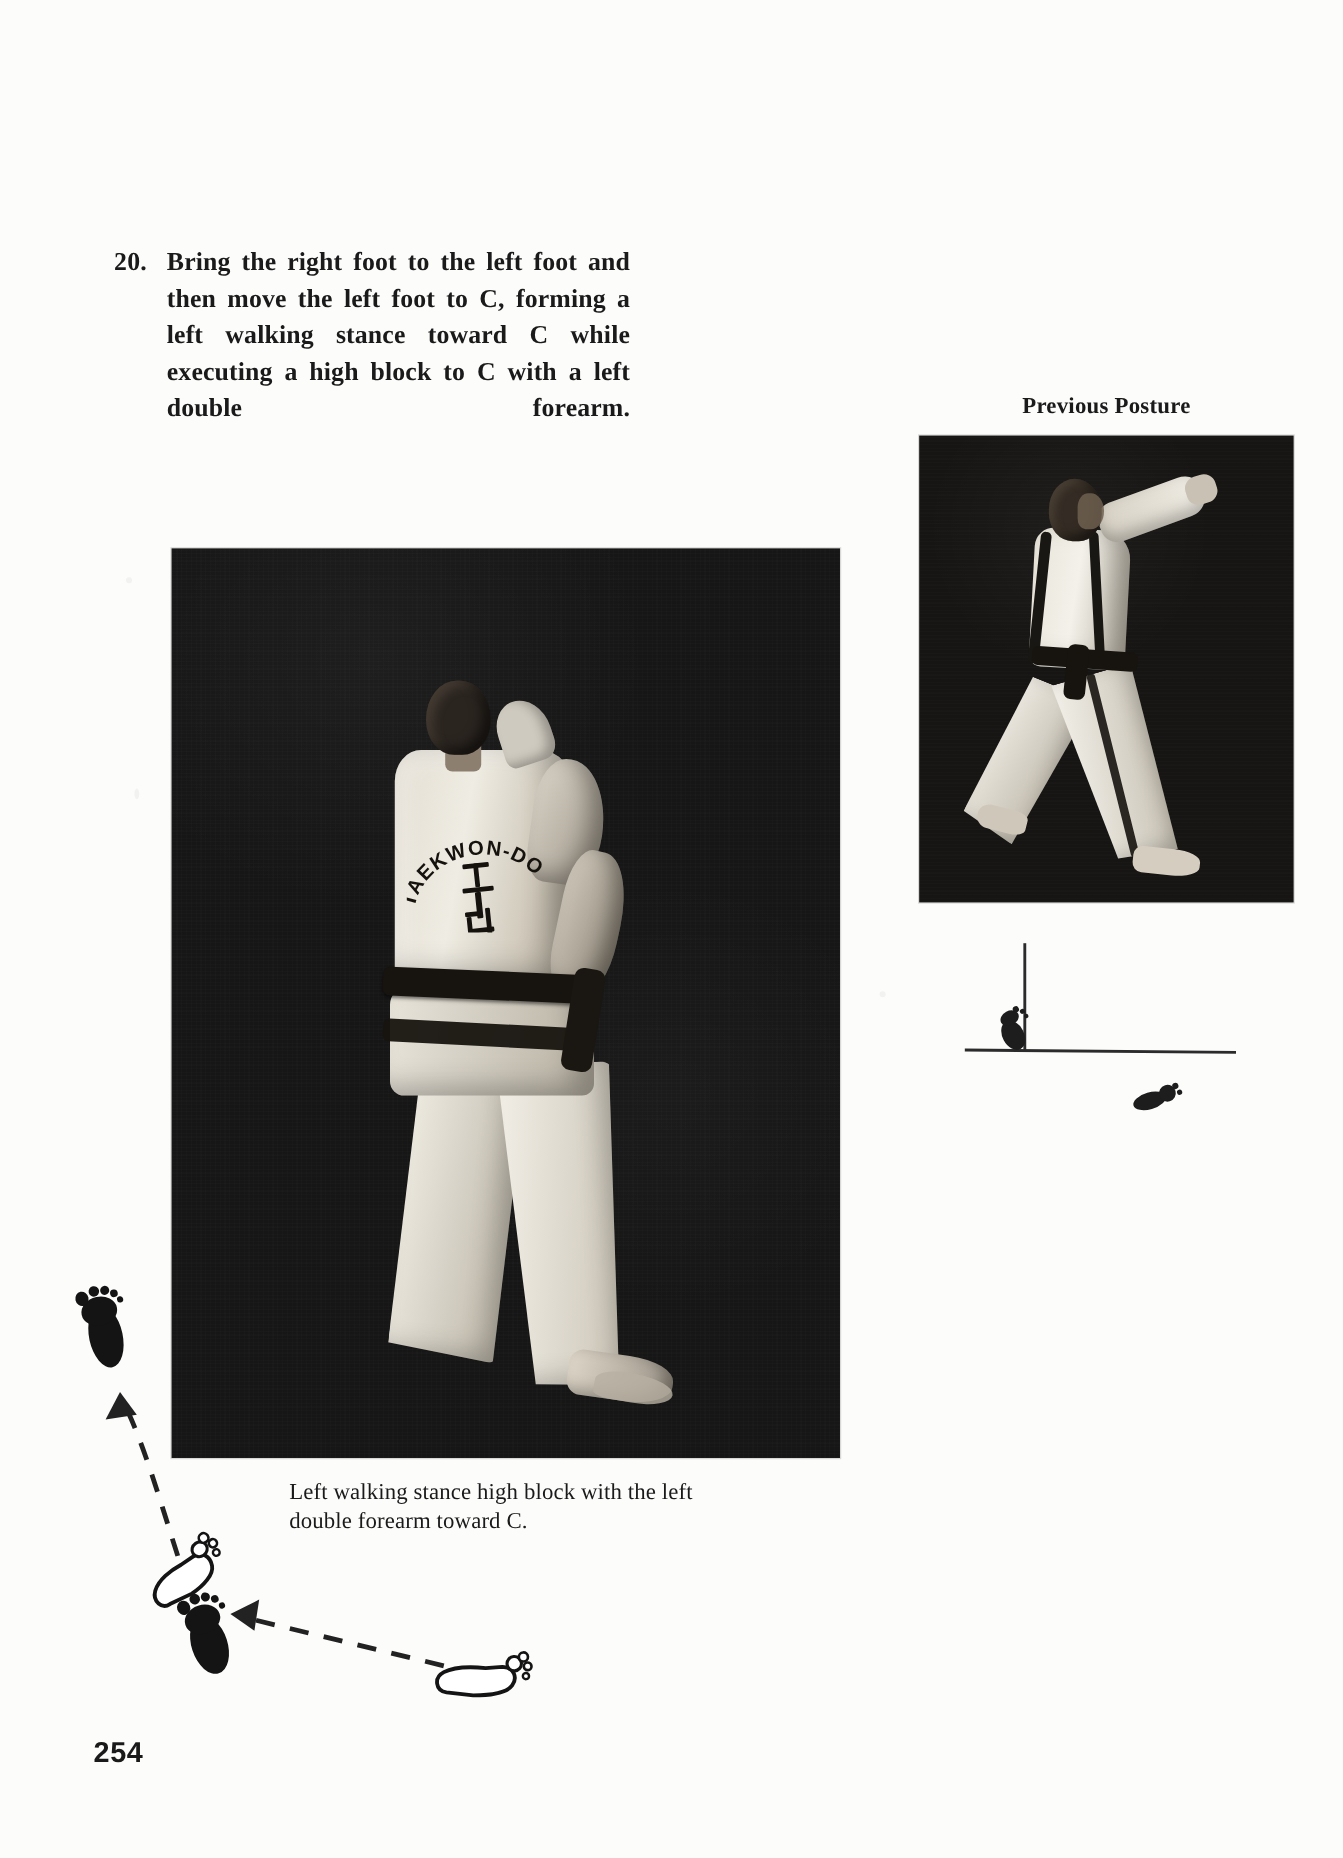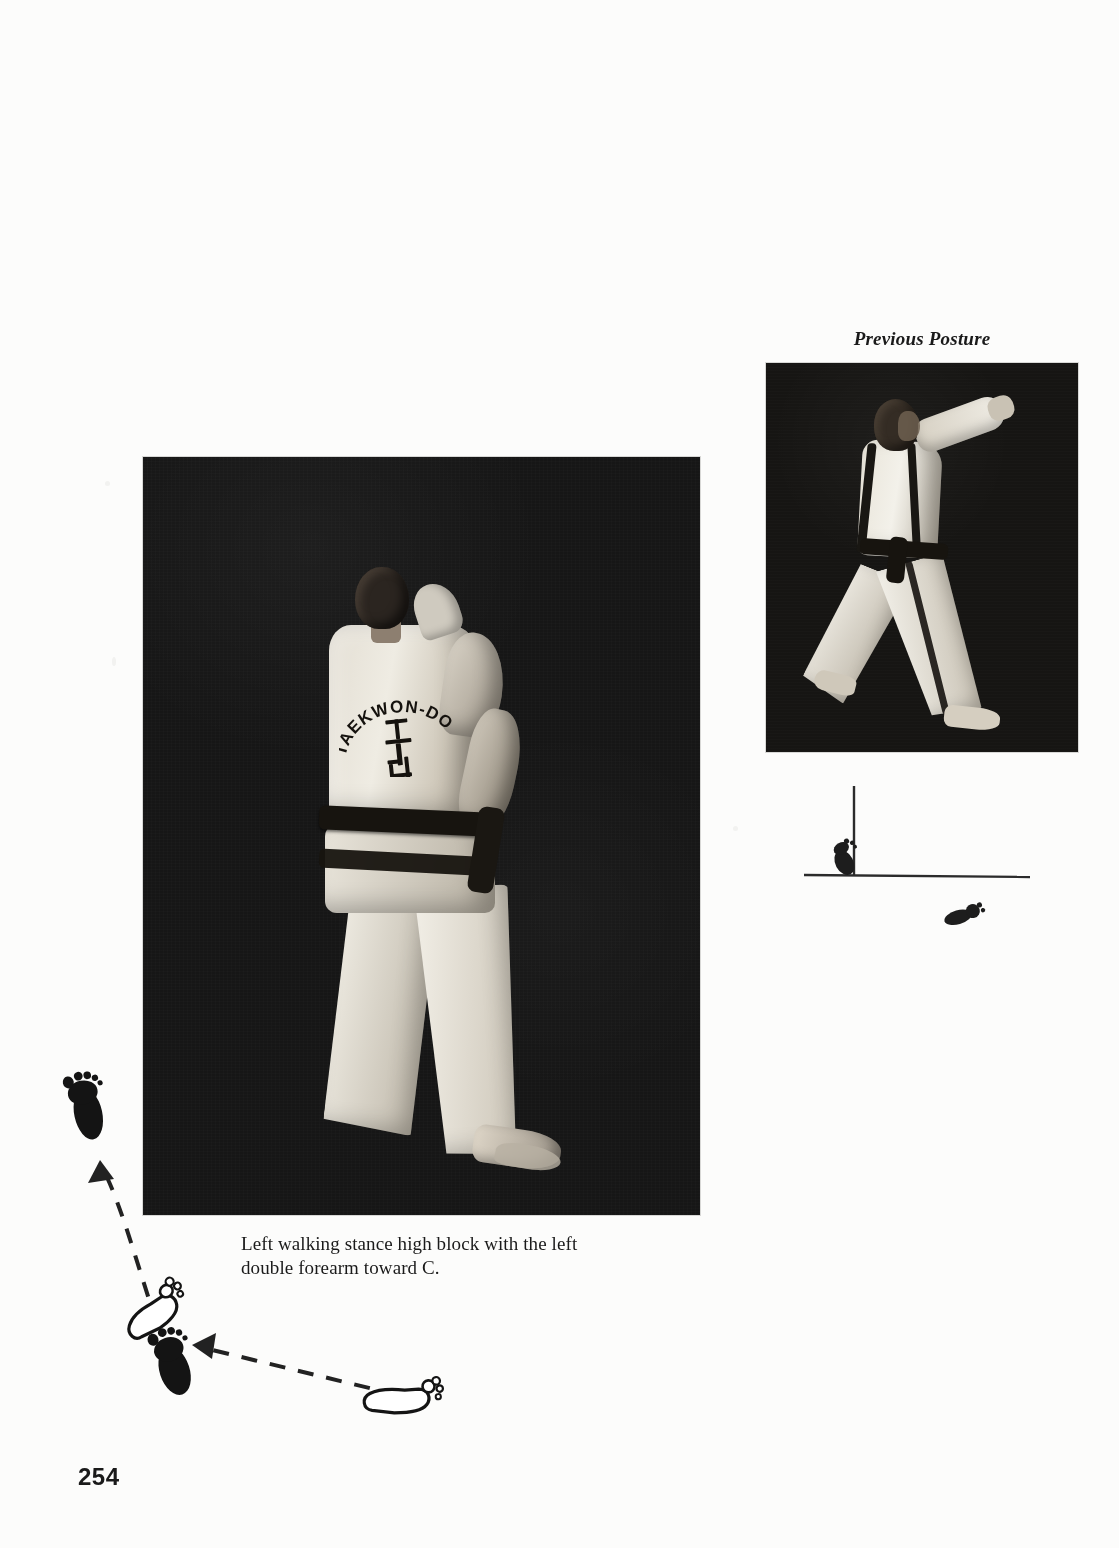--- a/index.html
+++ b/index.html
@@ -212,21 +212,20 @@
   #prev-label {
     position: absolute;
     left: 766px;
     top: 328px;
     width: 312px;
     text-align: center;
     font-weight: bold;
     font-size: 19px;
     color: #1a1a1a;
     letter-spacing: .2px;
-    font-style: italic;
   }
   #prev-photo {
     position: absolute;
     left: 766px;
     top: 363px;
     width: 312px;
     height: 389px;
     background: #161513;
     box-shadow: 0 0 0 1px #d8d8d6;
     overflow: hidden;
@@ -299,33 +298,36 @@
   
   #page-number {
     position: absolute;
     left: 78px;
     top: 1447px;
     font-family: "Liberation Sans", sans-serif;
     font-weight: bold;
     font-size: 24px;
     color: #1a1a1a;
     letter-spacing: .5px;
-    margin-top: 16px;
   }
 </style>
 </head>
 <body>
 
 <div id="page">
 
   <div class="scan-noise" style="left:105px; top:481px; width:5px; height:5px;"></div>
   <div class="scan-noise" style="left:112px; top:657px; width:4px; height:9px;"></div>
   <div class="scan-noise" style="left:733px; top:826px; width:5px; height:5px;"></div>
   <div class="scan-noise" style="left:274px; top:684px; width:6px; height:6px; background:#cfcfcd; opacity:.5;"></div>
 
+  <div id="instruction">
+    <div class="num">20.</div>
+    <div class="body">Bring the right foot to the left foot and then move the left foot to C, forming a left walking stance toward C while executing a high block to C with a left double forearm.</div>
+  </div>
 
   <div id="main-photo">
     <div class="bg-grain"></div>
 
     <div class="fig" id="m-legL"></div>
     <div class="fig" id="m-legR"></div>
     <div class="fig" id="m-foot"></div>
     <div class="fig" id="m-foot2"></div>
     <div class="fig" id="m-hips"></div>
     <div class="fig" id="m-belt2"></div>

